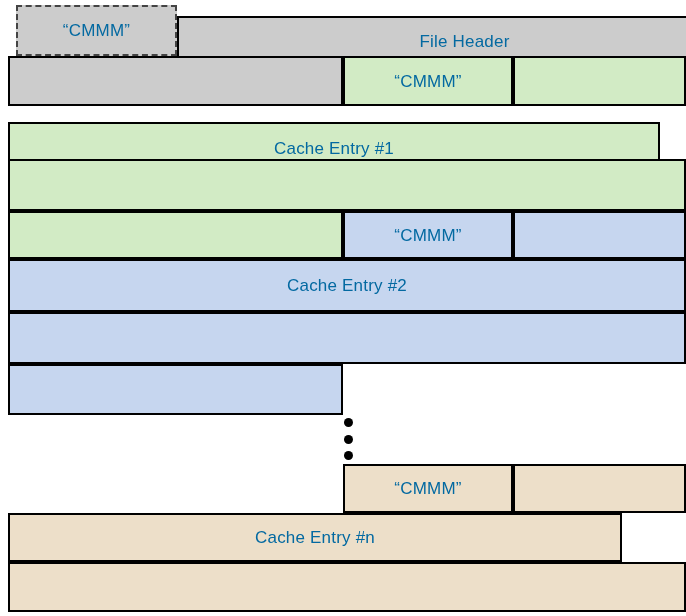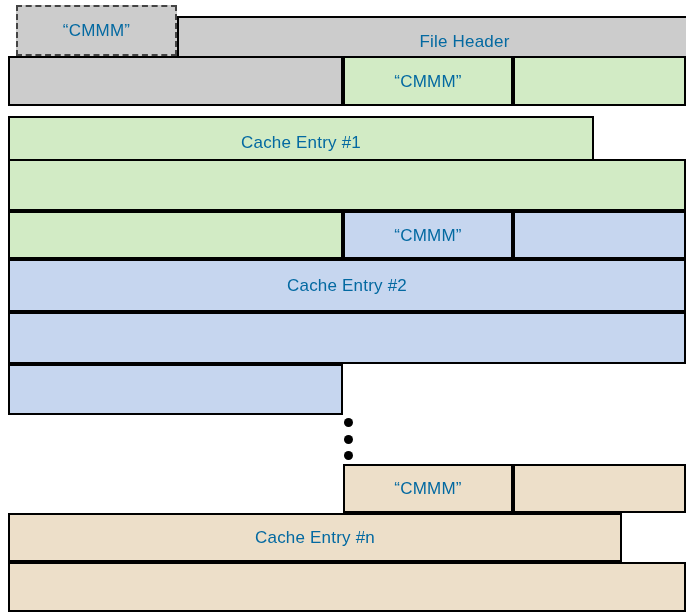--- a/index.html
+++ b/index.html
@@ -65,21 +65,21 @@
   </div>
 
   <div class="cell gray" style="left:8px; top:56px; width:335px; height:50px;"></div>
 
   <div class="cell green lbl" style="left:343px; top:56px; width:170px; height:50px;">
     <span>“CMMM”</span>
   </div>
 
   <div class="cell green" style="left:513px; top:56px; width:173px; height:50px;"></div>
 
-  <div class="cell green lbl" style="left:8px; top:116px; width:586px; height:53px;">
+  <div class="cell green lbl" style="left:8px; top:122px; width:652px; height:53px;">
     <span>Cache Entry #1</span>
   </div>
 
   <div class="cell green" style="left:8px; top:159px; width:678px; height:52px;"></div>
 
   <div class="cell green" style="left:8px; top:211px; width:335px; height:48px;"></div>
 
   <div class="cell blue lbl" style="left:343px; top:211px; width:170px; height:48px;">
     <span>“CMMM”</span>
   </div>

